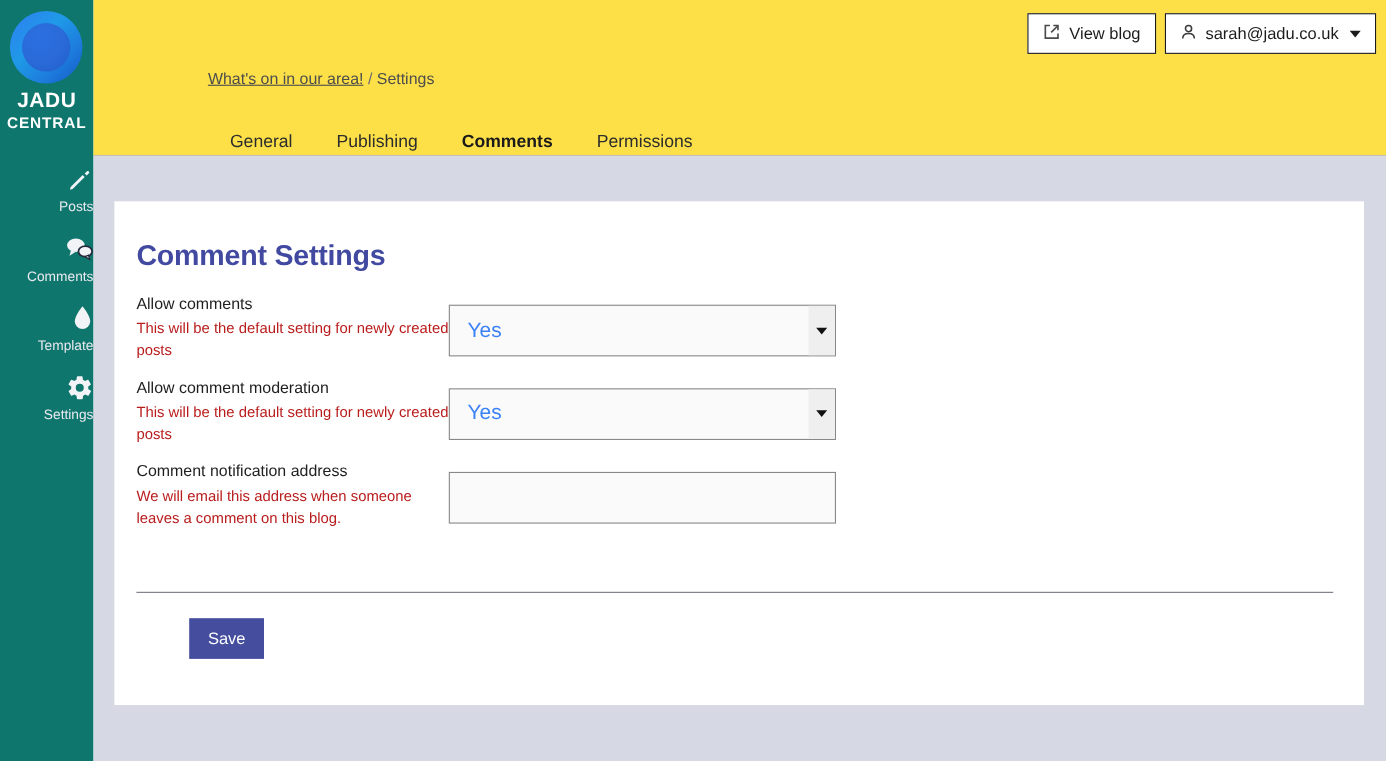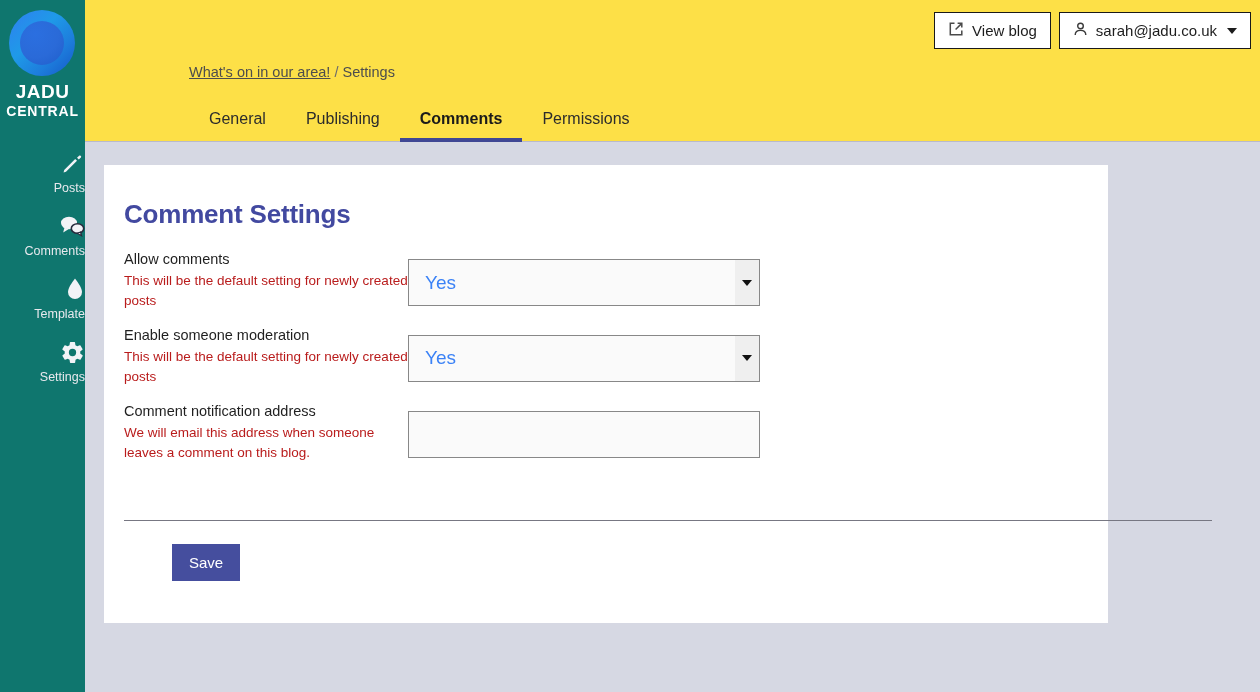--- a/index.html
+++ b/index.html
@@ -98,21 +98,21 @@
   .breadcrumb {
     position: absolute; left: 104px; top: 64px;
     font-size: 14.5px; color: #4d4d4d;
   }
   .breadcrumb a {
     color: #4d4d4d; text-decoration: underline;
   }
   .breadcrumb .sep { color: #6b6b6b; }
 
   .tabs {
-    position: absolute; left: 104px; top: 100px;
+    position: absolute; left: 104px; top: 111px;
     display: flex;
     height: 42px;
   }
   .tab {
     padding: 0 20px;
     font-size: 16px;
     color: #2c2c2c;
     display: flex; align-items: center;
     cursor: pointer;
     border-bottom: 4px solid transparent;
@@ -124,22 +124,22 @@
     border-bottom-color: #3f4794;
   }
 
   
   .page-bg {
     position: absolute; left: 85px; top: 142px;
     width: 1175px; height: 550px;
     background: #d6d8e3;
   }
   .card {
-    position: absolute; left: 104px; top: 165px;
-    width: 1004px; height: 458px;
+    position: absolute; left: 104px; top: 183px;
+    width: 1136px; height: 458px;
     background: #ffffff;
   }
   .card-title {
     position: absolute; left: 20px; top: 17px;
     font-size: 26px; font-weight: bold;
     color: #4249a0;
     letter-spacing: -0.2px;
   }
 
   .form {
@@ -332,21 +332,21 @@
             <span class="sel-value">Yes</span>
             <span class="select-arrow">
                 <span class="tri"></span>
               </span>
           </div>
         </div>
       </div>
 
       <div class="field-row">
         <div class="field-label">
-          <span class="lbl">Enable someone moderation</span>
+          <span class="lbl">Allow comment moderation</span>
           <span class="hint">This will be the default setting for newly created posts</span>
         </div>
         <div class="field-control">
           <div class="select-box">
             <span class="sel-value">Yes</span>
             <span class="select-arrow">
                 <span class="tri"></span>
               </span>
           </div>
         </div>

